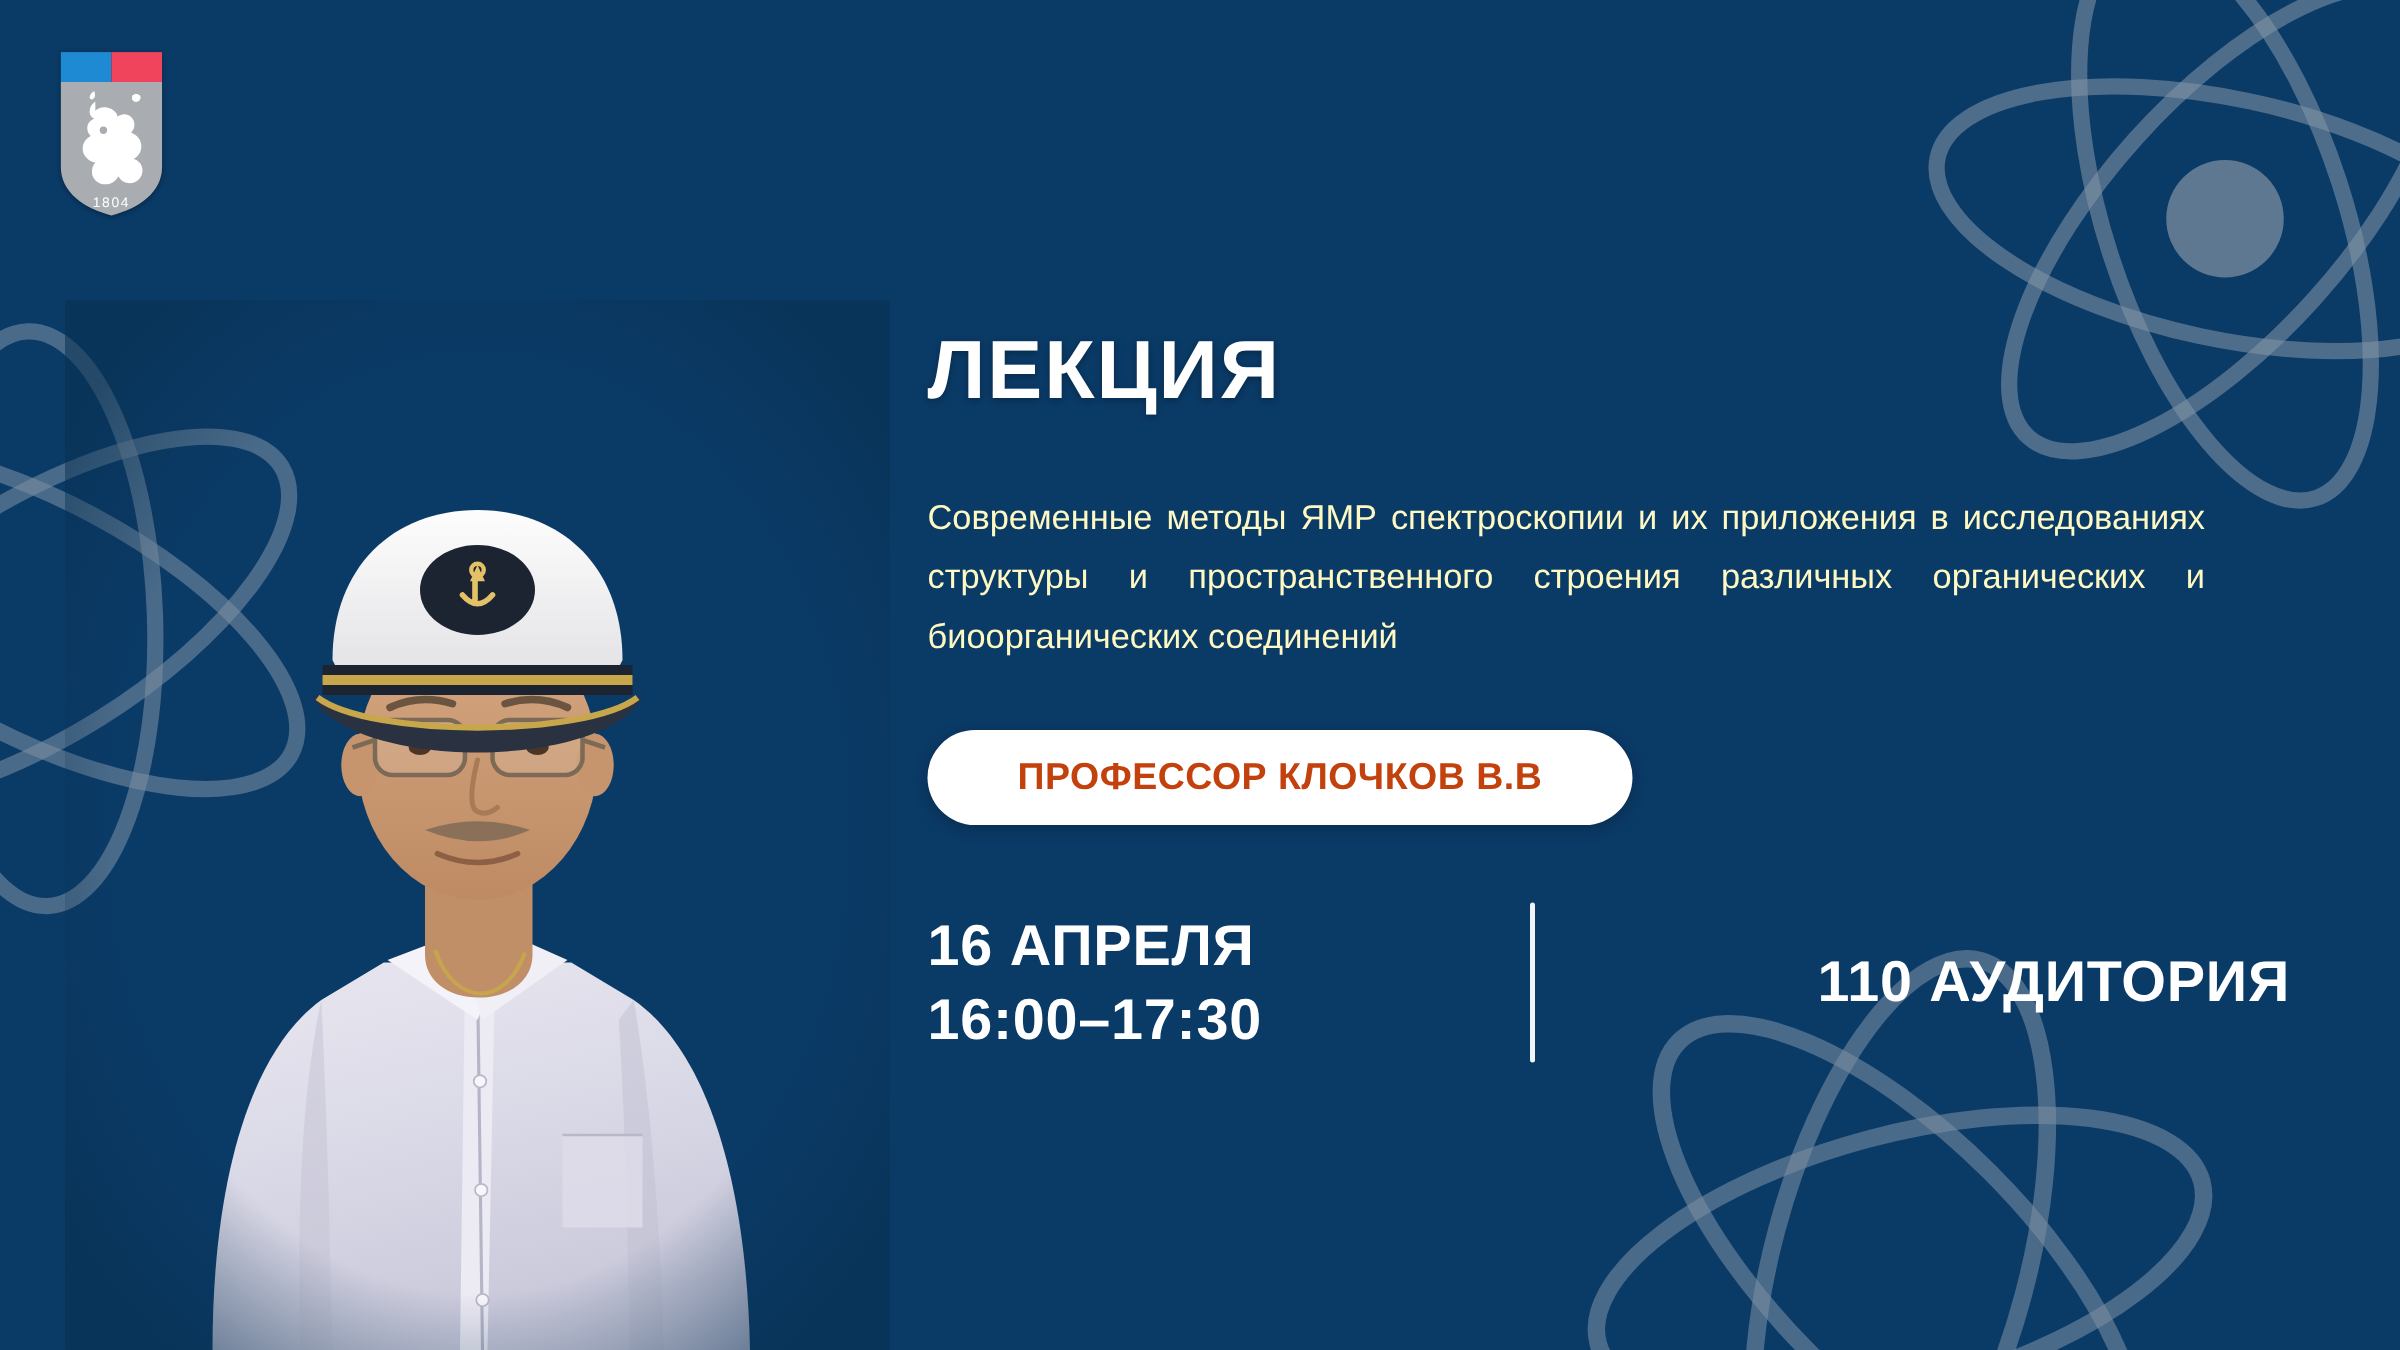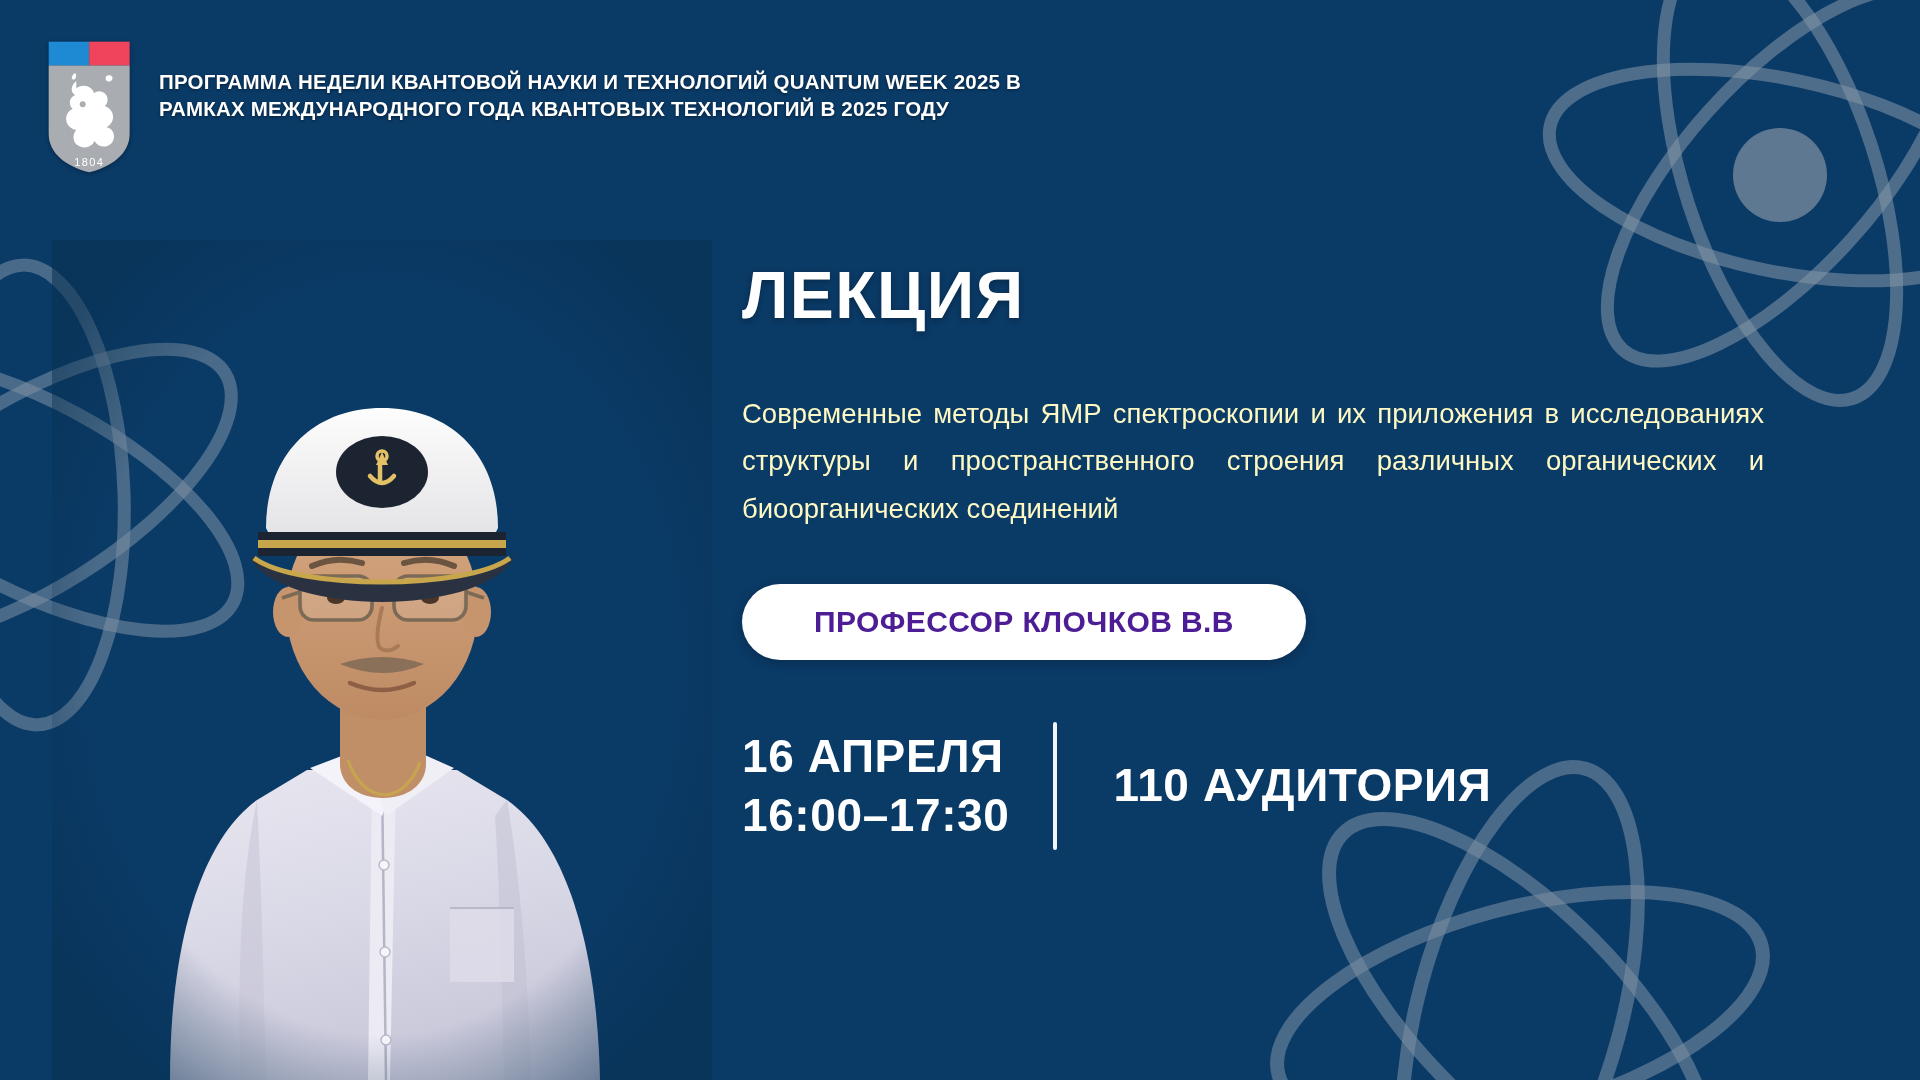--- a/index.html
+++ b/index.html
@@ -52,24 +52,24 @@
     text-justify:inter-word;margin:0;width:1022px;font-weight:400;
   }
   #speaker-wrap{margin-top:52px;}
   #speaker-badge{
     display:inline-flex;align-items:center;justify-content:center;
     background:#ffffff;border-radius:48px;
     padding:21px 72px;box-shadow:0 3px 12px rgba(0,0,0,.22);
     border:none;cursor:pointer;
   }
   #speaker-name{
-    color:#4c1d95;font-size:30px;font-weight:bold;letter-spacing:.4px;white-space:nowrap;
-  }
-
-  #bottom-info{display:flex;align-items:center;margin-top:62px;}
+    color:#c2410c;font-size:30px;font-weight:bold;letter-spacing:.4px;white-space:nowrap;
+  }
+
+  #bottom-info{display:flex;align-items:center;margin-top:62px;justify-content:space-between;}
   .info-block{color:#ffffff;font-weight:bold;font-size:46px;line-height:1.28;letter-spacing:.6px;white-space:nowrap;}
   #date-block{padding-right:44px;}
   #divider{width:4px;height:128px;background:#ffffff;opacity:.95;border-radius:2px;}
   #venue-block{padding-left:56px;}
 </style>
 </head>
 <body>
 
 <div id="poster">
 
@@ -110,24 +110,20 @@
       <rect x="48" y="4" width="44" height="26" fill="#f0445c"></rect>
       <path d="M4 30 H92 V104 C92 126 72 140 48 146 C24 140 4 126 4 104 Z" fill="#a9adb2"></path>
       <g fill="#ffffff">
         <path d="M34 47c-3 2-5 5-5 9 0 3 2 5 4 6-3 1-6 4-6 8 0 3 1 5 3 7-4 2-7 6-7 11 0 6 5 11 11 12-2 2-3 5-3 8 0 6 5 11 12 11 5 0 9-3 11-7 2 4 6 6 10 6 6 0 11-5 11-11 0-5-3-9-8-10 4-2 7-6 7-11 0-6-4-10-9-12 2-2 3-4 3-7 0-5-4-9-9-9-2 0-4 1-6 2 0-1 0-2-1-3-2-3-6-5-10-5-3 0-6 1-8 3z"></path>
         <path d="M29 44c0-3 2-5 4-6 1 2 1 4 0 6-1 1-3 2-4 0z"></path>
         <path d="M66 42c2-2 5-2 7 0 1 2 0 4-2 5-2 1-4 0-5-2z"></path>
       </g>
       <circle cx="41" cy="72" r="3.2" fill="#a9adb2"></circle>
       <text x="48" y="139" font-family="Liberation Sans, sans-serif" font-size="12" fill="#ffffff" text-anchor="middle" letter-spacing="1.5">1804</text>
     </svg>
-    <div id="header-text">
-      <span>ПРОГРАММА НЕДЕЛИ КВАНТОВОЙ НАУКИ И ТЕХНОЛОГИЙ QUANTUM WEEK 2025 В</span>
-      <span class="l2">РАМКАХ МЕЖДУНАРОДНОГО ГОДА КВАНТОВЫХ ТЕХНОЛОГИЙ В 2025 ГОДУ</span>
-    </div>
   </div>
 
   <div id="portrait">
     <svg viewBox="0 0 660 840" preserveAspectRatio="xMidYMax meet">
       <defs>
         <linearGradient id="shirtG" x1="0" y1="0" x2="0.3" y2="1">
           <stop offset="0%" stop-color="#e8e7f0"></stop>
           <stop offset="55%" stop-color="#d9d8e6"></stop>
           <stop offset="100%" stop-color="#c9c8da"></stop>
         </linearGradient>

